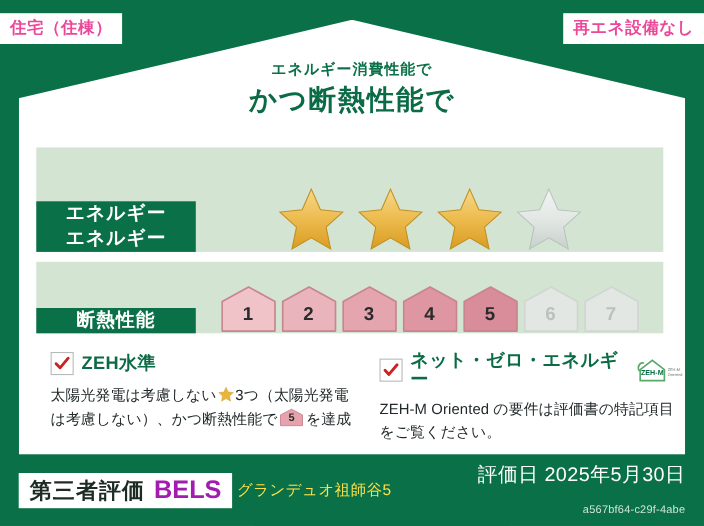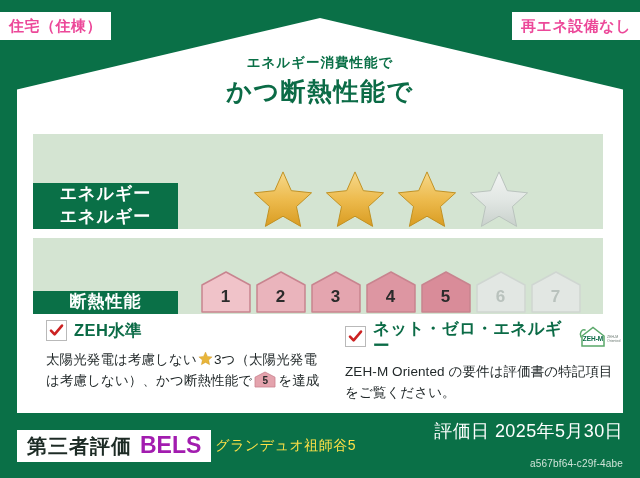--- a/index.html
+++ b/index.html
@@ -53,21 +53,21 @@
   
   .rows{
     position:absolute;left:33px;top:134px;width:570px;z-index:4;
   }
   .perf-row{
     display:flex;align-items:flex-end;
     background:#d4e4d2;
     margin-bottom:9px;
   }
   .perf-row.energy{height:95px;}
-  .perf-row.insulation{height:76px;}
+  .perf-row.insulation{height:65px;}
   .perf-label{
     width:145px;flex:0 0 145px;
     background:#0a7047;
     color:#ffffff;
     display:flex;align-items:center;justify-content:center;
     text-align:center;
     font-size:17px;font-weight:bold;letter-spacing:1px;
     line-height:1.35;
   }
   .perf-value{

